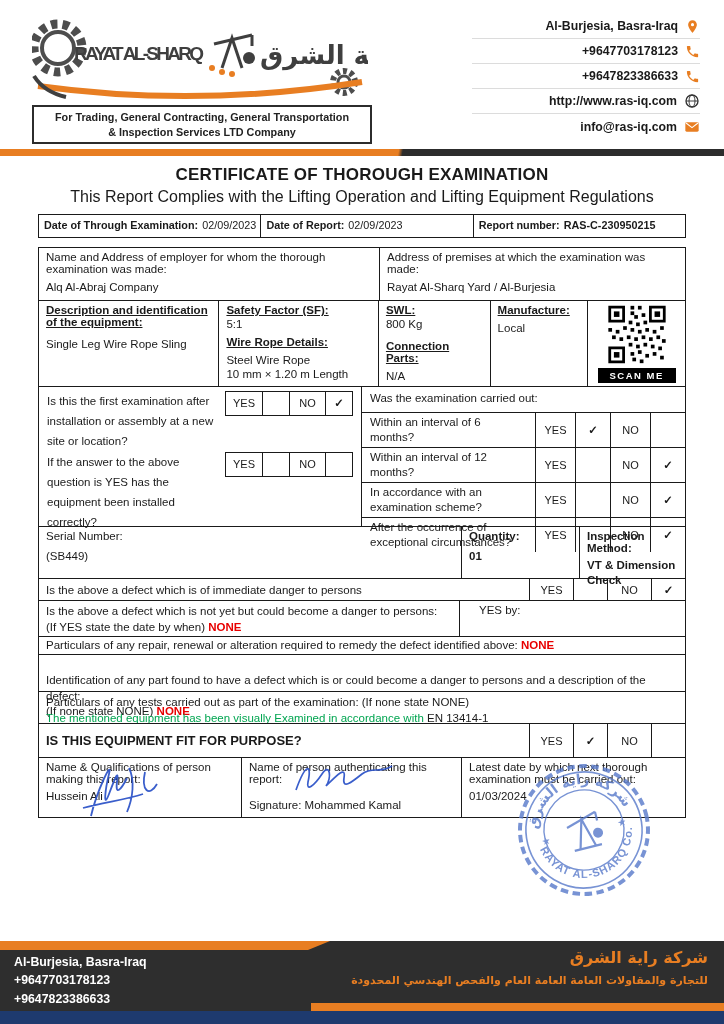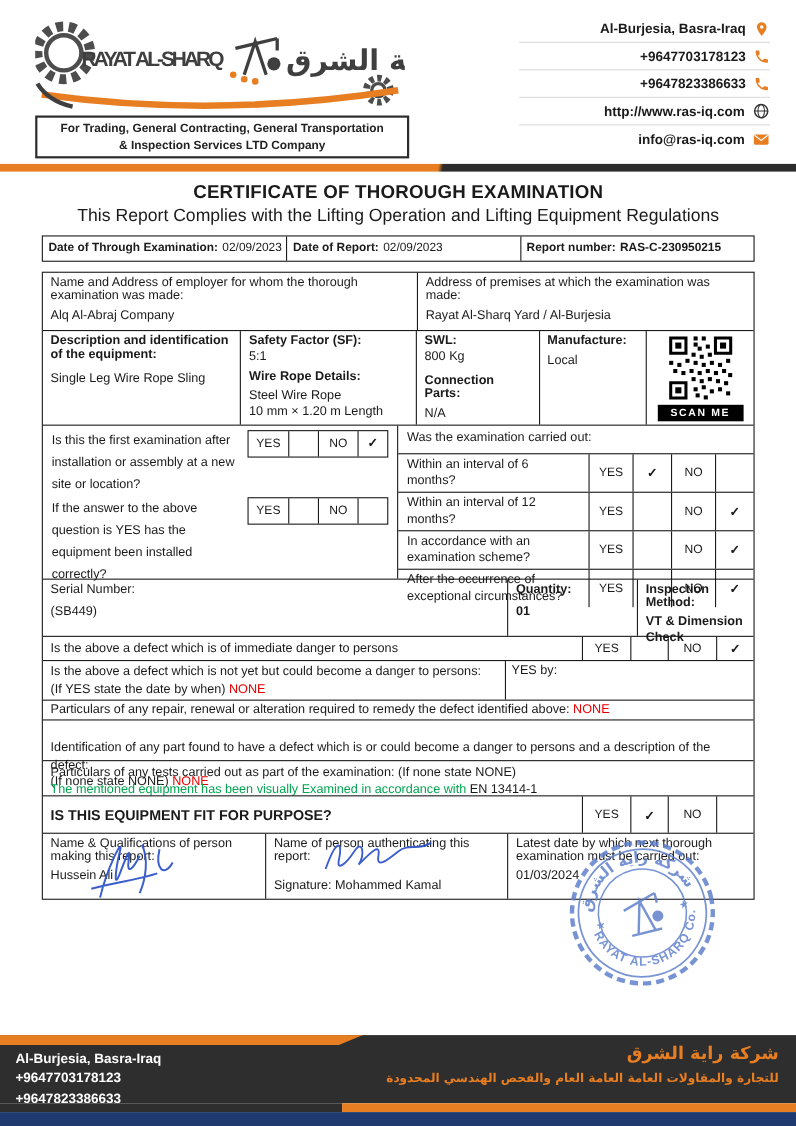--- a/index.html
+++ b/index.html
@@ -31,22 +31,22 @@
   .dates-cell{flex:1;padding:4px 5px;border-left:1.5px solid #1a1a1a;white-space:nowrap;overflow:hidden}
   .dates-cell:first-child{border-left:none;flex:1.05}
   .b{font-weight:bold}
   .val{margin-left:4px}
 
   .main-table{border:1.5px solid #1a1a1a;margin-top:9px}
   .trow{display:flex;border-top:1.5px solid #1a1a1a;position:relative}
   .trow:first-child{border-top:none}
   .tcell{border-left:1.5px solid #1a1a1a;padding:3px 7px}
   .tcell:first-child{border-left:none}
-  .lbl-u{font-weight:bold;}
-  .red{color:var(--red,#E80000);font-weight:normal}
+  .lbl-u{font-weight:bold;text-decoration:underline}
+  .red{color:var(--red,#E80000);font-weight:bold}
   .green{color:var(--green,#00A550)}
 
   .row-a{height:52px}
   .row-a .c1{width:340px}
   .row-a .c2{flex:1}
   .row-a .value{margin-top:6px}
 
   .row-b{height:86px}
   .row-b .c1{width:180px}
   .row-b .c2{width:160px}
@@ -85,21 +85,21 @@
   .strip-cells{display:flex;flex:0 0 auto}
   .strip-cells .sc{border-left:1.3px solid #1a1a1a;display:flex;align-items:center;justify-content:center}
   .sc.l{width:44px;font-size:11px}
   .sc.k{width:34px;font-weight:bold}
 
   .row-e{height:22px}
   .row-e .txt{flex:1;display:flex;align-items:center;padding:0 7px}
 
   .row-f{height:36px}
   .row-f .left{flex:1;padding:3px 7px;line-height:1.35}
-  .row-f .right{width:226px;border-left:1.5px solid #1a1a1a;padding:3px 5px}
+  .row-f .right{width:226px;border-left:1.5px solid #1a1a1a;padding:3px 19px}
 
   .row-g{height:18px;padding:2px 7px}
   .row-h{height:30px;padding:18px 7px;line-height:1.35}
   .row-i{height:32px;padding:2px 7px;line-height:1.4}
 
   .row-j{height:34px}
   .row-j .txt{flex:1;display:flex;align-items:center;padding:0 7px;font-weight:bold;font-size:13px}
 
   .row-k{height:60px}
   .row-k .c1{width:202px;position:relative}

